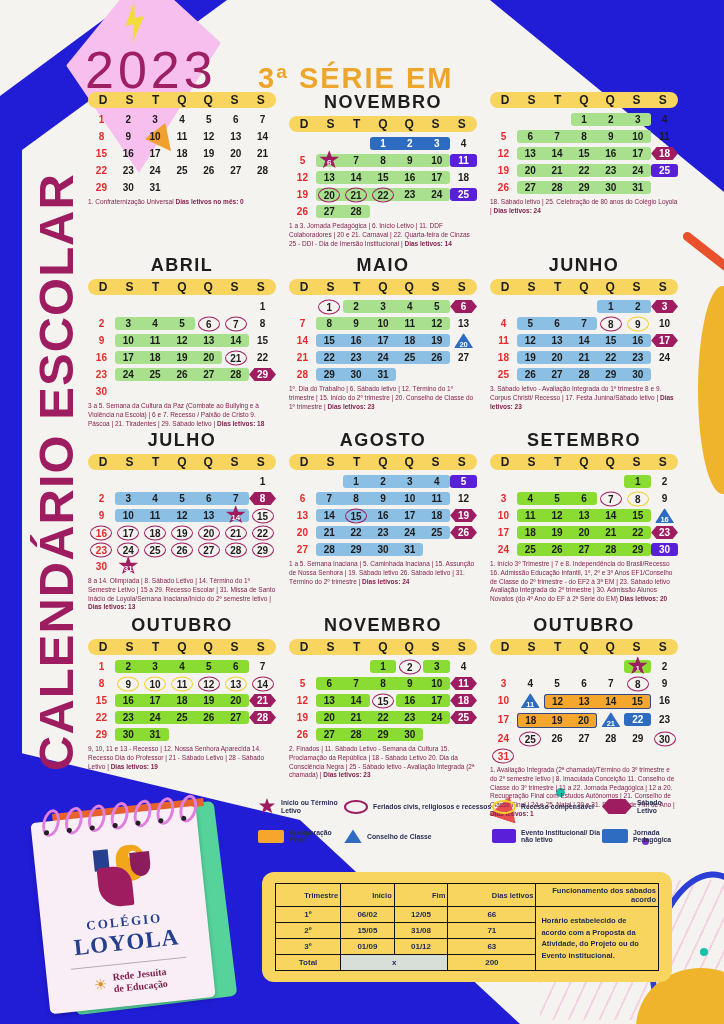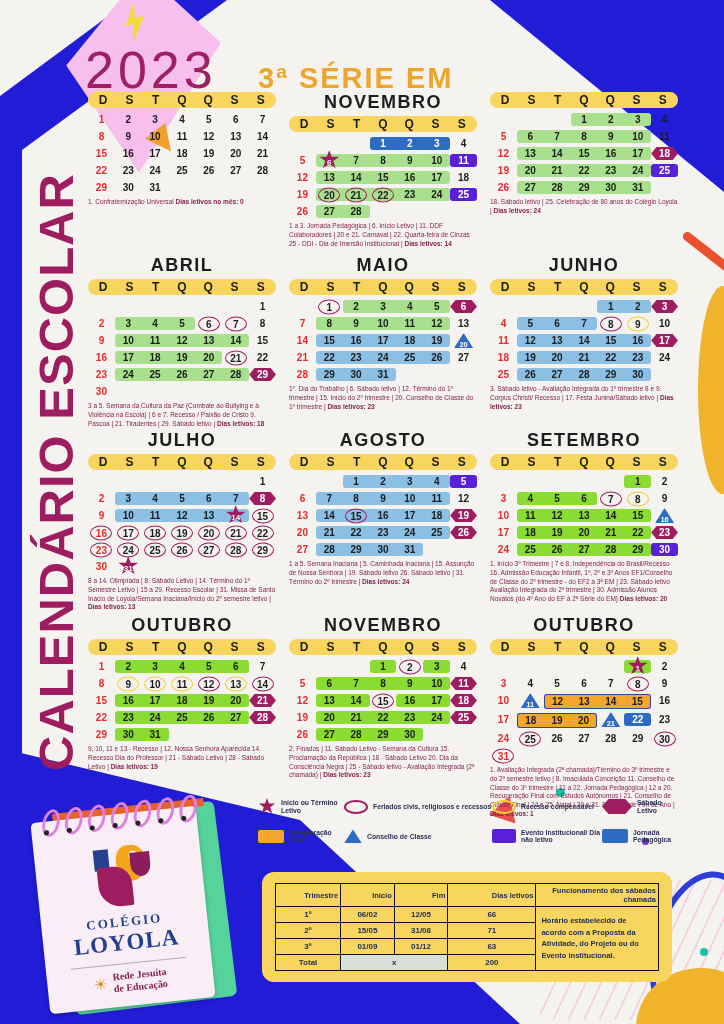--- a/index.html
+++ b/index.html
@@ -895,21 +895,21 @@
     </div>
 
   <div class="summary">
     <table>
       <tbody>
           <tr>
         <th style="width:17%">Trimestre</th>
         <th style="width:14%">Início</th>
         <th style="width:14%">Fim</th>
         <th style="width:23%">Dias letivos</th>
-        <th style="width:32%">Funcionamento dos sábados chamada</th>
+        <th style="width:32%">Funcionamento dos sábados acordo</th>
       </tr>
       <tr>
         <td>1º</td>
         <td>06/02</td>
         <td>12/05</td>
         <td>66</td>
         <td class="side" rowspan="4">Horário estabelecido de acordo com a Proposta da Atividade, do Projeto ou do Evento institucional.</td>
       </tr>
       <tr>
         <td>2º</td>

